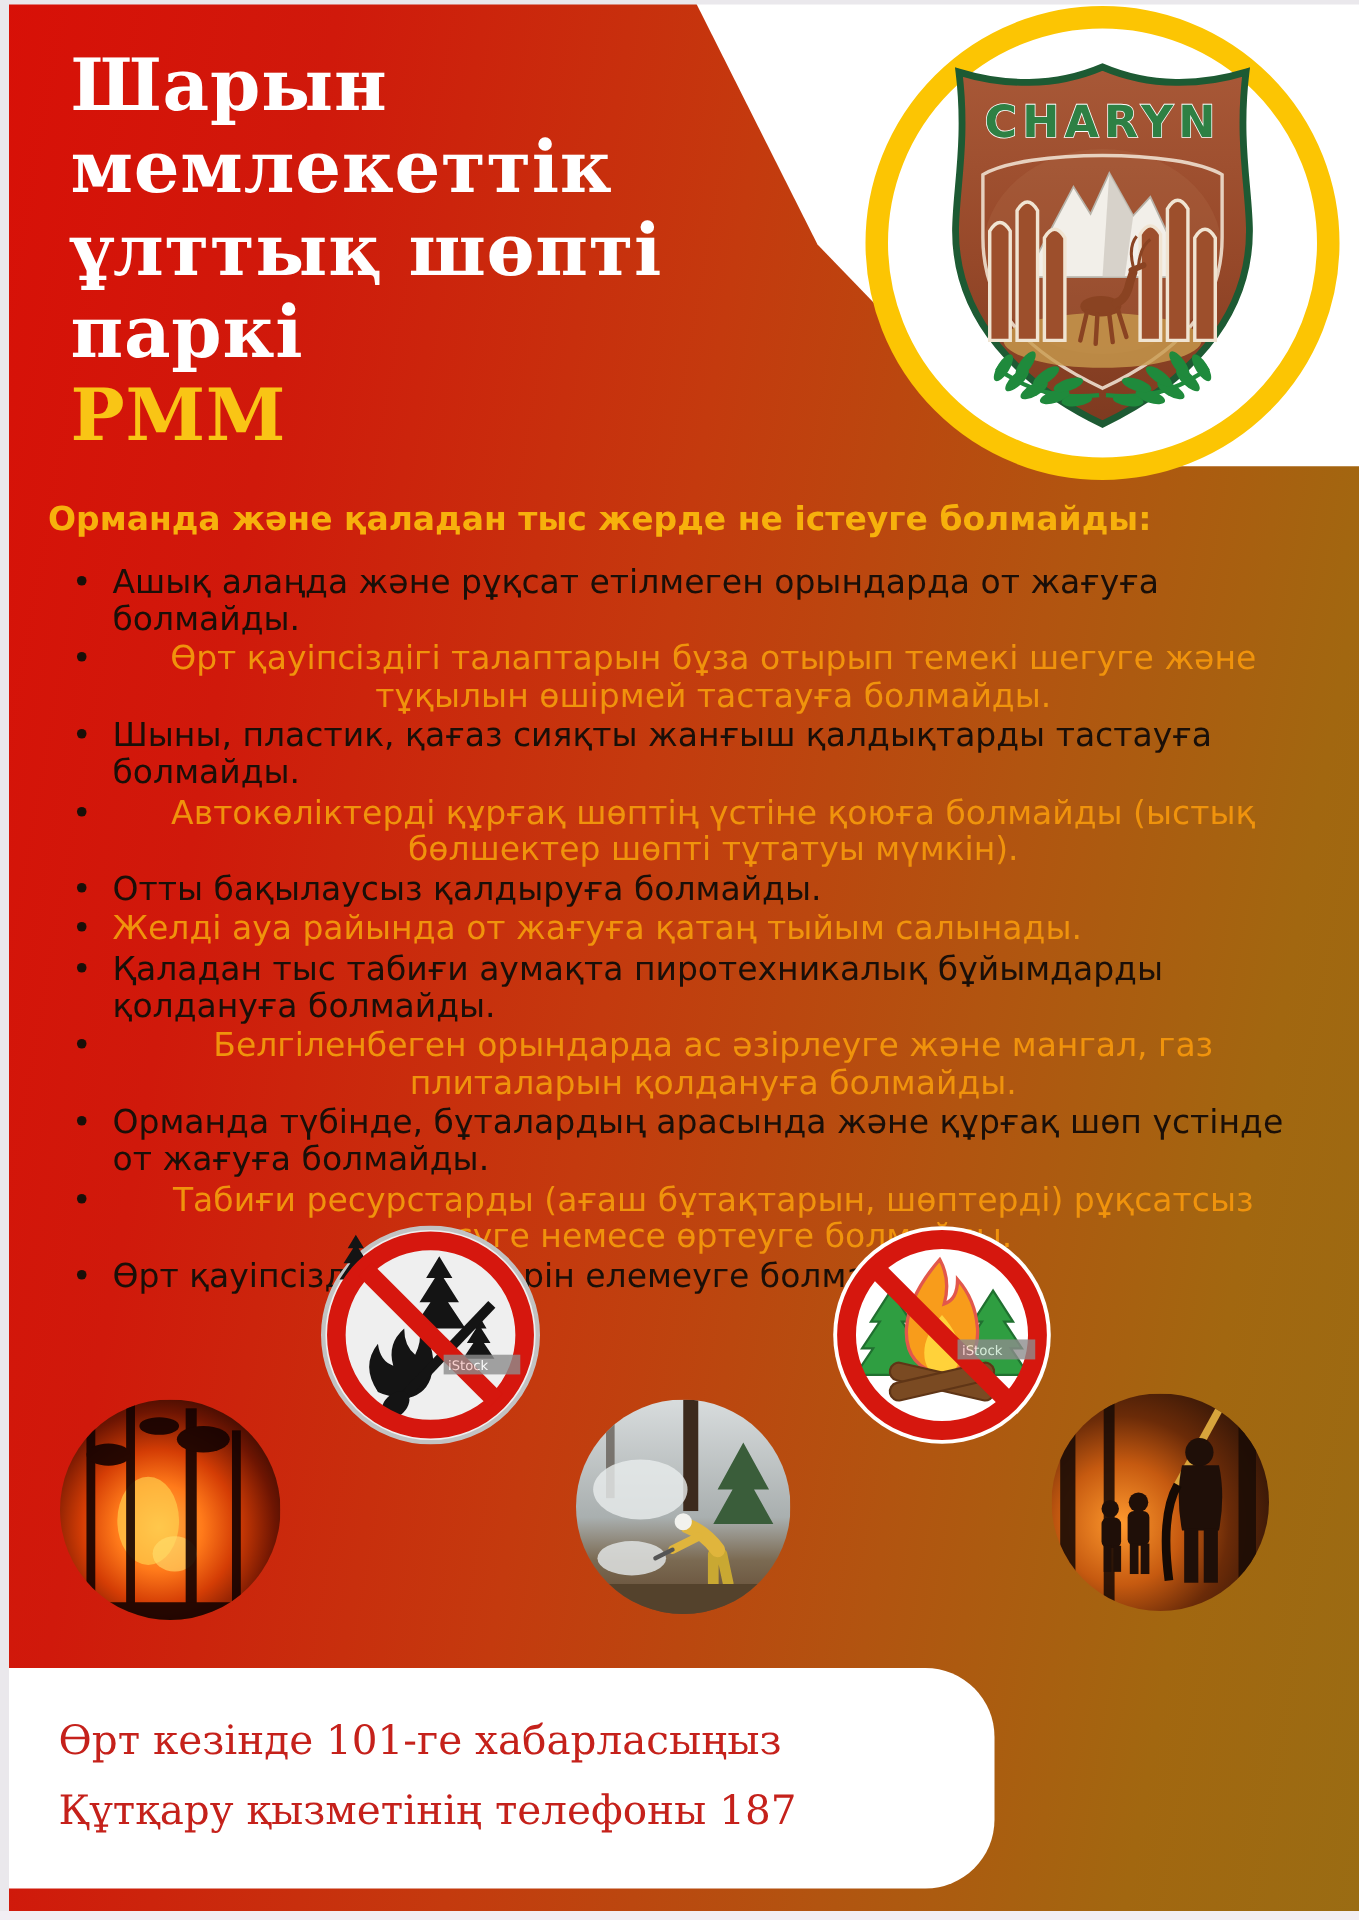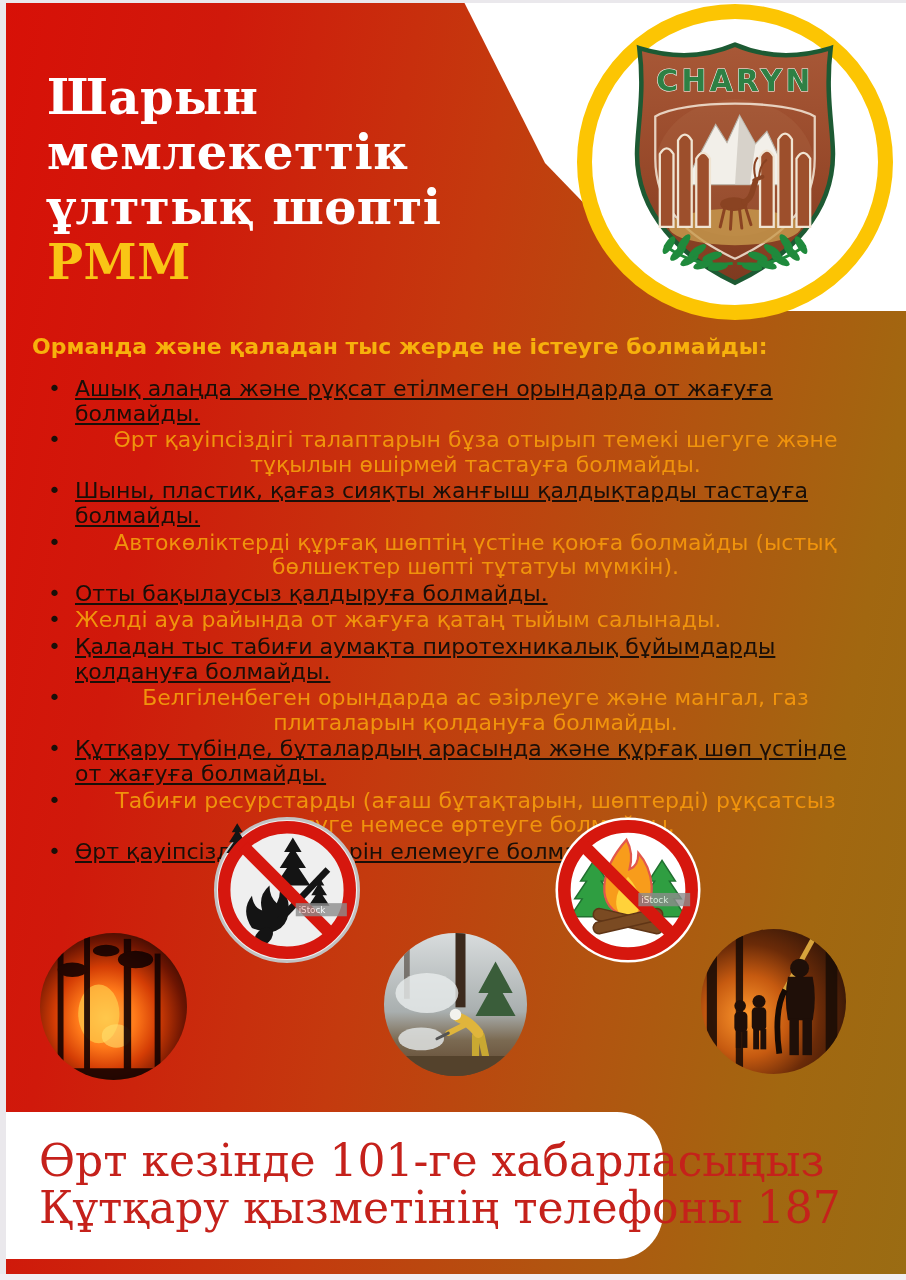--- a/index.html
+++ b/index.html
@@ -7,53 +7,54 @@
   .abs{position:absolute;}
   #poster{position:relative;width:906px;height:1280px;overflow:hidden;
     background:linear-gradient(100deg,#d81007 0%,#d0190b 20%,#c43a0e 46%,#b25410 68%,#a26710 86%,#9a6c13 100%);}
   
   .edge{background:#eae8ec;z-index:9;}
   
   #white-wedge{left:0;top:0;width:906px;height:312px;background:#ffffff;
     clip-path:polygon(463px 0px,906px 0px,906px 311px,688px 311px,545px 163px);z-index:1;}
   
   #title-block{left:47px;top:30px;z-index:2;font-family:"DejaVu Serif",serif;font-weight:bold;
-    font-size:48px;line-height:55px;color:#ffffff;letter-spacing:.5px;margin-top:40px;}
+    font-size:48px;line-height:55px;color:#ffffff;letter-spacing:.5px;}
   #title-block .org{color:#f9c515;}
   
   #park-logo{left:577px;top:4px;width:286px;height:286px;border-radius:50%;background:#ffffff;
     border:15px solid #fcc503;z-index:2;text-align:center;}
   #park-logo svg{position:absolute;left:50%;top:12px;transform:translateX(-50%);}
   
   #rules-heading{left:32px;top:334px;z-index:2;font-size:22px;font-weight:bold;color:#f7b10c;}
   #rules-list{left:48px;top:377px;width:828px;z-index:2;}
   .rule{display:flex;margin-bottom:2px;font-size:22px;line-height:24.6px;}
   .rule .bullet{width:27px;flex:0 0 27px;color:#1a0f08;font-size:22px;}
-  .rule.dark .rtext{color:#1a0f08;text-decoration:underline;}
+  .rule.dark .rtext{color:#1a0f08;}
   .rule.amber .rtext{color:#f0930c;text-align:center;}
   
   .sign{z-index:2;text-align:center;}
   .photo{border-radius:50%;overflow:hidden;z-index:2;}
   
   #emergency-footer{left:6px;top:1112px;width:657px;height:147px;background:#ffffff;
     border-radius:0 46px 46px 0;z-index:3;}
   #emergency-footer .ftext{position:absolute;left:33px;top:25px;font-family:"DejaVu Serif",serif;
-    font-size:44px;line-height:47px;color:#c5211b;white-space:nowrap;}
+    font-size:27px;line-height:47px;color:#c5211b;white-space:nowrap;}
 </style>
 </head>
 <body>
 
 <div id="poster">
 
   <div class="abs" id="white-wedge"></div>
 
   <div class="abs" id="title-block">
     <div>Шарын</div>
     <div>мемлекеттік</div>
     <div>ұлттық шөпті</div>
+    <div>паркі</div>
     <div class="org">РММ</div>
   </div>
 
   <div class="abs" id="park-logo">
     <svg width="232" height="262" viewBox="0 0 200 230">
       <defs>
         <linearGradient id="sg" x1="0" y1="0" x2="0" y2="1">
           <stop offset="0" stop-color="#a85837"></stop>
             <stop offset=".55" stop-color="#964829"></stop>
             <stop offset="1" stop-color="#7e3a20"></stop>
@@ -135,21 +136,21 @@
       <div class="rule dark">
         <span class="bullet">•</span>
         <span class="rtext">Қаладан тыс табиғи аумақта пиротехникалық бұйымдарды қолдануға болмайды.</span>
       </div>
       <div class="rule amber">
         <span class="bullet">•</span>
         <span class="rtext">Белгіленбеген орындарда ас әзірлеуге және мангал, газ плиталарын қолдануға болмайды.</span>
       </div>
       <div class="rule dark">
         <span class="bullet">•</span>
-        <span class="rtext">Құтқару түбінде, бұталардың арасында және құрғақ шөп үстінде от жағуға болмайды.</span>
+        <span class="rtext">Орманда түбінде, бұталардың арасында және құрғақ шөп үстінде от жағуға болмайды.</span>
       </div>
       <div class="rule amber">
         <span class="bullet">•</span>
         <span class="rtext">Табиғи ресурстарды (ағаш бұтақтарын, шөптерді) рұқсатсыз кесуге немесе өртеуге болмайды.</span>
       </div>
       <div class="rule dark">
         <span class="bullet">•</span>
         <span class="rtext">Өрт қауіпсіздігі белгілерін елемеуге болмайды.</span>
       </div>
     </div>

